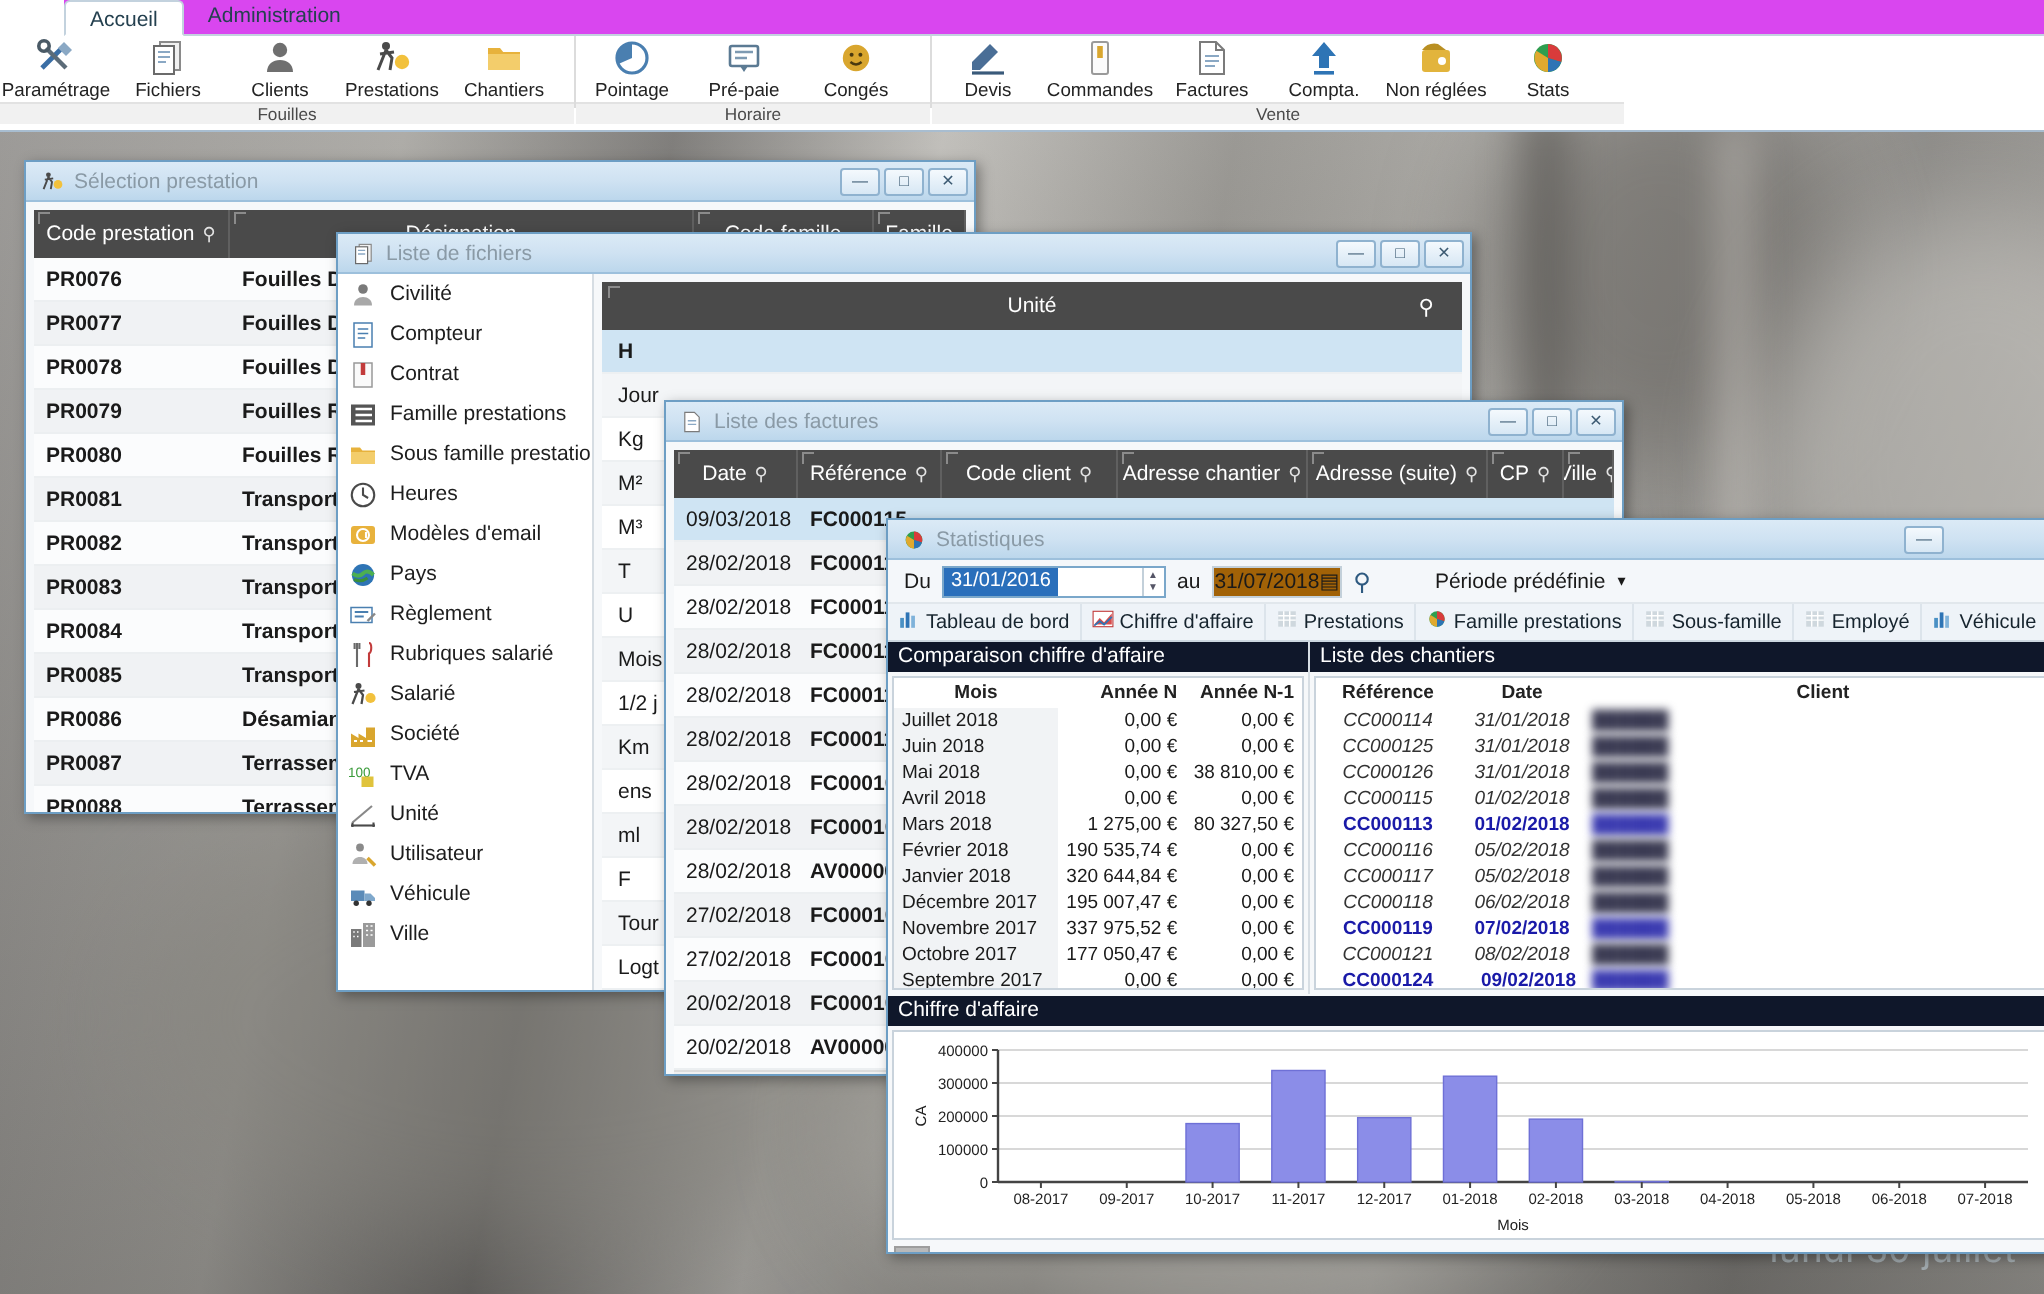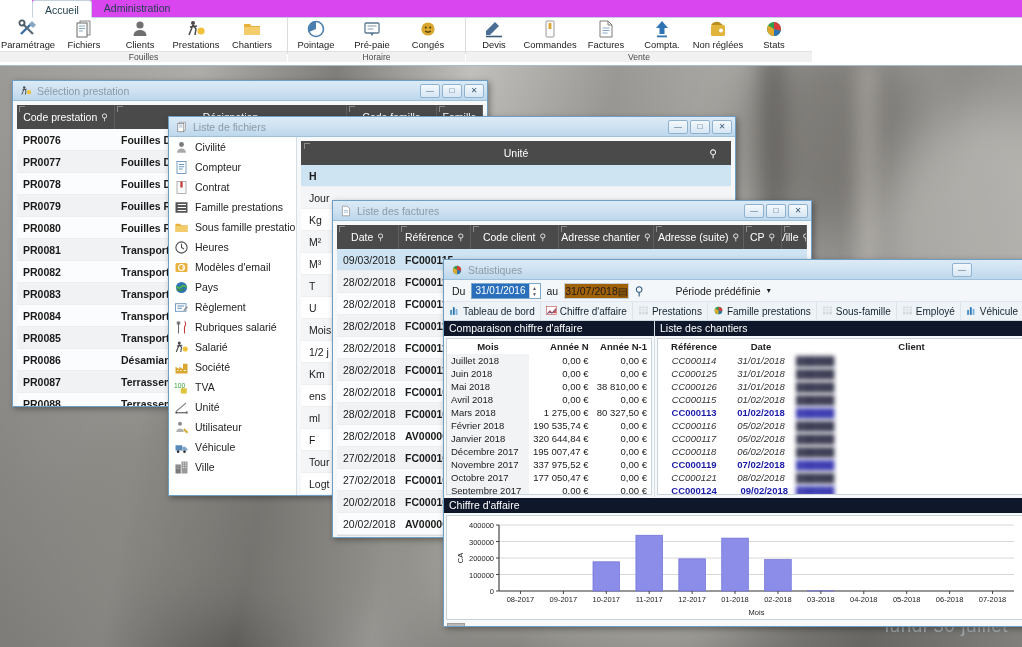--- a/index.html
+++ b/index.html
@@ -97,21 +97,21 @@
 
   
   #win3{left:332px;top:200px;width:480px;height:338px;}
   #win3 .gh1{width:62px;} #win3 .gh2{width:72px;} #win3 .gh3{width:88px;}
   #win3 .gh4{width:95px;} #win3 .gh5{width:90px;} #win3 .gh6{width:38px;} #win3 .gh7{flex:1;}
 
   
   #win4{left:443px;top:259px;width:592px;height:368px;}
   #stat-toolbar{height:22px;display:flex;align-items:center;gap:6px;padding:0 8px;
     background:#f4f7fa;border-bottom:1px solid #e1e7ec;font-size:10.5px;}
-  .date-box{display:flex;align-items:center;height:16px;border:1px solid #7aa7ca;background:#fff;}
+  .date-box{display:flex;align-items:center;height:16px;border:1px solid #7aa7ca;background:#fff;gap:42px;}
   .date-box .val{padding:0 3px;font-size:10px;line-height:14px;}
   .date-box .val.hl{background:#2a6fbb;color:#fff;}
   .date-box .spin{width:11px;height:14px;border-left:1px solid #c3d0da;display:flex;
     flex-direction:column;align-items:center;justify-content:center;font-size:5px;color:#556;}
   .date-box2{display:flex;align-items:center;height:16px;border:1px solid #c3d0da;background:#a16207;}
   #stat-tabs{height:19px;display:flex;align-items:center;background:#eef3f8;
     border-bottom:1px solid #cdd8e1;overflow:hidden;}
   .stab{display:flex;align-items:center;gap:3px;padding:0 5px;height:19px;font-size:10px;
     color:#16242e;border-right:1px solid #dce4eb;white-space:nowrap;cursor:default;}
   .panel-hdr{background:#0f172a;color:#fff;font-size:10.5px;height:15px;line-height:15px;padding:0 5px;}
@@ -848,21 +848,21 @@
                   <td class="mini-td" style="text-align:right;">190 535,74 €</td>
                   <td class="mini-td" style="text-align:right;">0,00 €</td>
                 </tr>
                 <tr>
                   <td class="mini-td" style="background:#f1f3f5;">Janvier 2018</td>
                   <td class="mini-td" style="text-align:right;">320 644,84 €</td>
                   <td class="mini-td" style="text-align:right;">0,00 €</td>
                 </tr>
                 <tr>
                   <td class="mini-td" style="background:#f1f3f5;">Décembre 2017</td>
-                  <td class="mini-td" style="text-align:left;">195 007,47 €</td>
+                  <td class="mini-td" style="text-align:right;">195 007,47 €</td>
                   <td class="mini-td" style="text-align:right;">0,00 €</td>
                 </tr>
                 <tr>
                   <td class="mini-td" style="background:#f1f3f5;">Novembre 2017</td>
                   <td class="mini-td" style="text-align:right;">337 975,52 €</td>
                   <td class="mini-td" style="text-align:right;">0,00 €</td>
                 </tr>
                 <tr>
                   <td class="mini-td" style="background:#f1f3f5;">Octobre 2017</td>
                   <td class="mini-td" style="text-align:right;">177 050,47 €</td>

